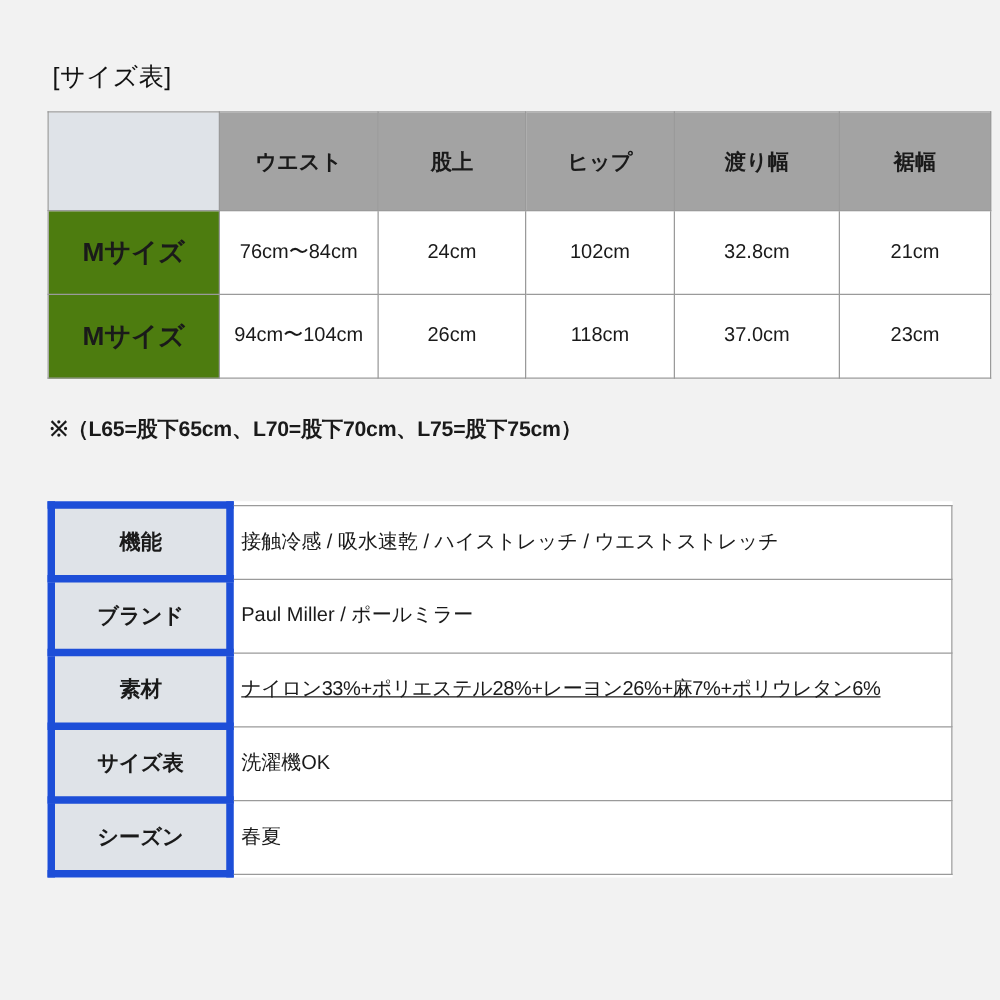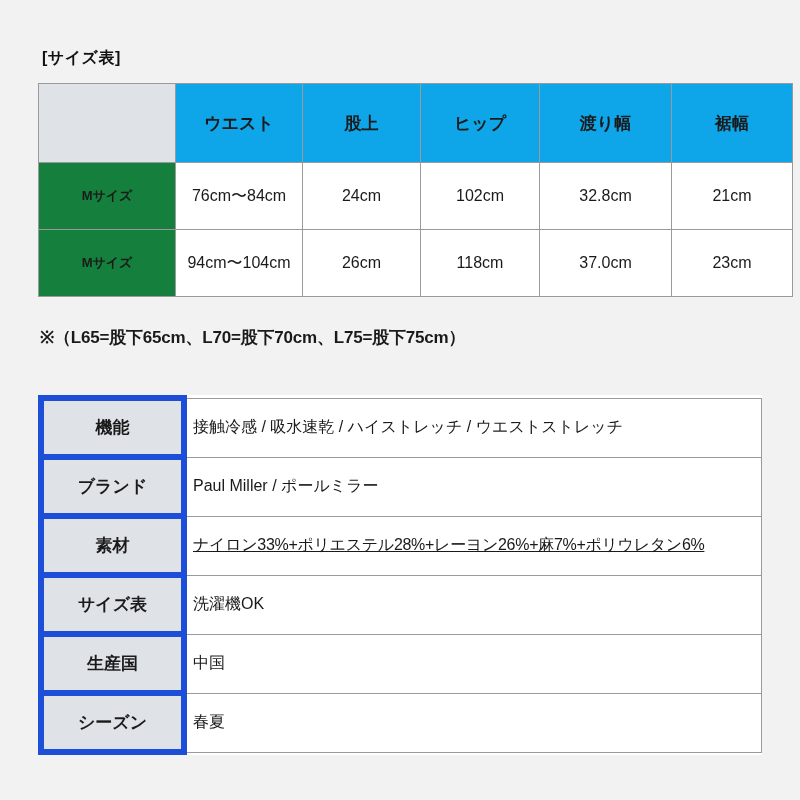--- a/index.html
+++ b/index.html
@@ -15,22 +15,22 @@
     -webkit-font-smoothing: antialiased;
   }
   .page {
     position: relative;
     width: 800px;
     height: 800px;
     box-sizing: border-box;
     padding: 40px 38px;
   }
   .section-title {
-    font-size: 16px;
-    font-weight: bold;
+    font-size: 20px;
+    font-weight: normal;
     letter-spacing: 0.5px;
     margin: 8px 0 14px 4px;
     color: #111;
   }
   table {
     border-collapse: collapse;
     width: 724px;
     table-layout: fixed;
     background: #ffffff;
   }
@@ -39,31 +39,31 @@
   table.size-table th {
     border: 1px solid #9a9a9a;
     text-align: center;
     vertical-align: middle;
     font-size: 16px;
     color: #1a1a1a;
     padding: 4px 2px;
   }
   table.size-table thead th {
     height: 70px;
-    background: #0ea5e9;
+    background: #a3a3a3;
     font-weight: bold;
     font-size: 17px;
   }
   table.size-table thead th.corner {
     background: #dfe3e8;
   }
   table.size-table tbody th {
-    background: #15803d;
+    background: #4d7c0f;
     font-weight: bold;
-    font-size: 13px;
+    font-size: 21px;
     height: 58px;
   }
   table.size-table tbody td {
     background: #ffffff;
     height: 58px;
     font-size: 16px;
     line-height: 1.25;
   }
   .note {
     font-size: 17px;
@@ -158,24 +158,20 @@
         </tr>
         <tr>
           <th>素材</th>
           <td class="small">ナイロン33%+ポリエステル28%+レーヨン26%+麻7%+ポリウレタン6%</td>
         </tr>
         <tr>
           <th>サイズ表</th>
           <td>洗濯機OK</td>
         </tr>
         <tr>
-          <th>生産国</th>
-          <td>中国</td>
-        </tr>
-        <tr>
           <th>シーズン</th>
           <td>春夏</td>
         </tr>
       </tbody>
     </table>
   </div>
 
 </div>
 
 </body></html>

